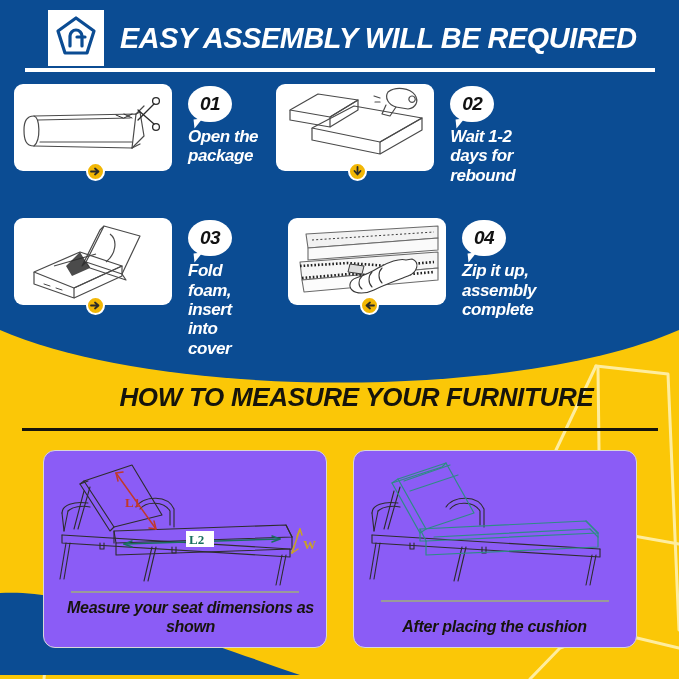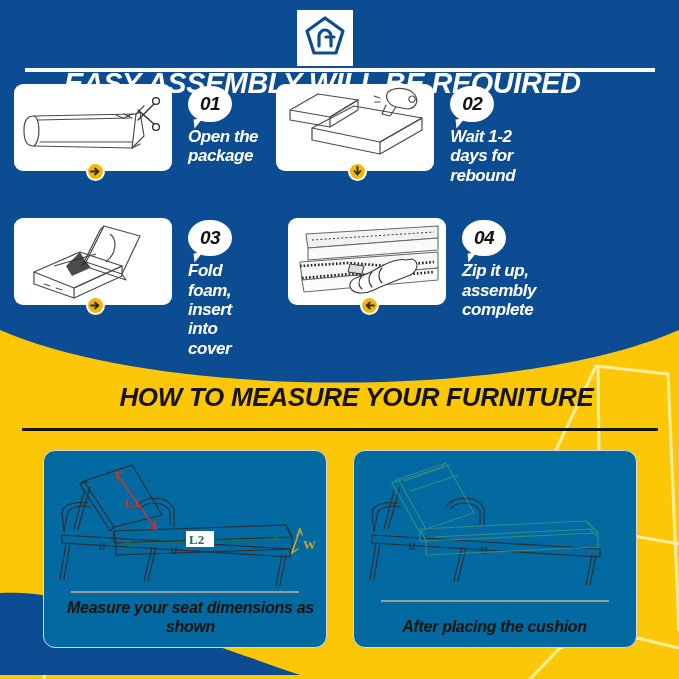--- a/index.html
+++ b/index.html
@@ -27,21 +27,21 @@
   .blue-content {
     position: absolute; left: 0; top: 0;
     width: 679px; height: 330px;
     z-index: 3;
   }
 
   
   .header-row {
     position: absolute;
     left: 48px; top: 10px;
-    display: flex; align-items: center; flex-direction: column;
+    display: flex; align-items: center;
   }
   .logo-box {
     width: 56px; height: 56px;
     background: #ffffff;
     display: flex; align-items: center; justify-content: center;
     flex: none;
   }
   .header-title {
     margin-left: 16px;
     color: #ffffff;
@@ -177,21 +177,21 @@
     position: absolute;
     left: 0; top: 450px;
     width: 679px;
     display: flex;
     justify-content: center;
     gap: 26px;
     z-index: 5;
   }
   .m-card {
     width: 284px; height: 198px;
-    background: #0369a1;
+    background: #8b5cf6;
     border-radius: 12px;
     border: 1px solid #d8d8d8;
     position: relative;
     display: flex;
     flex-direction: column;
     overflow: hidden;
   }
   .m-art {
     flex: 1;
     position: relative;

